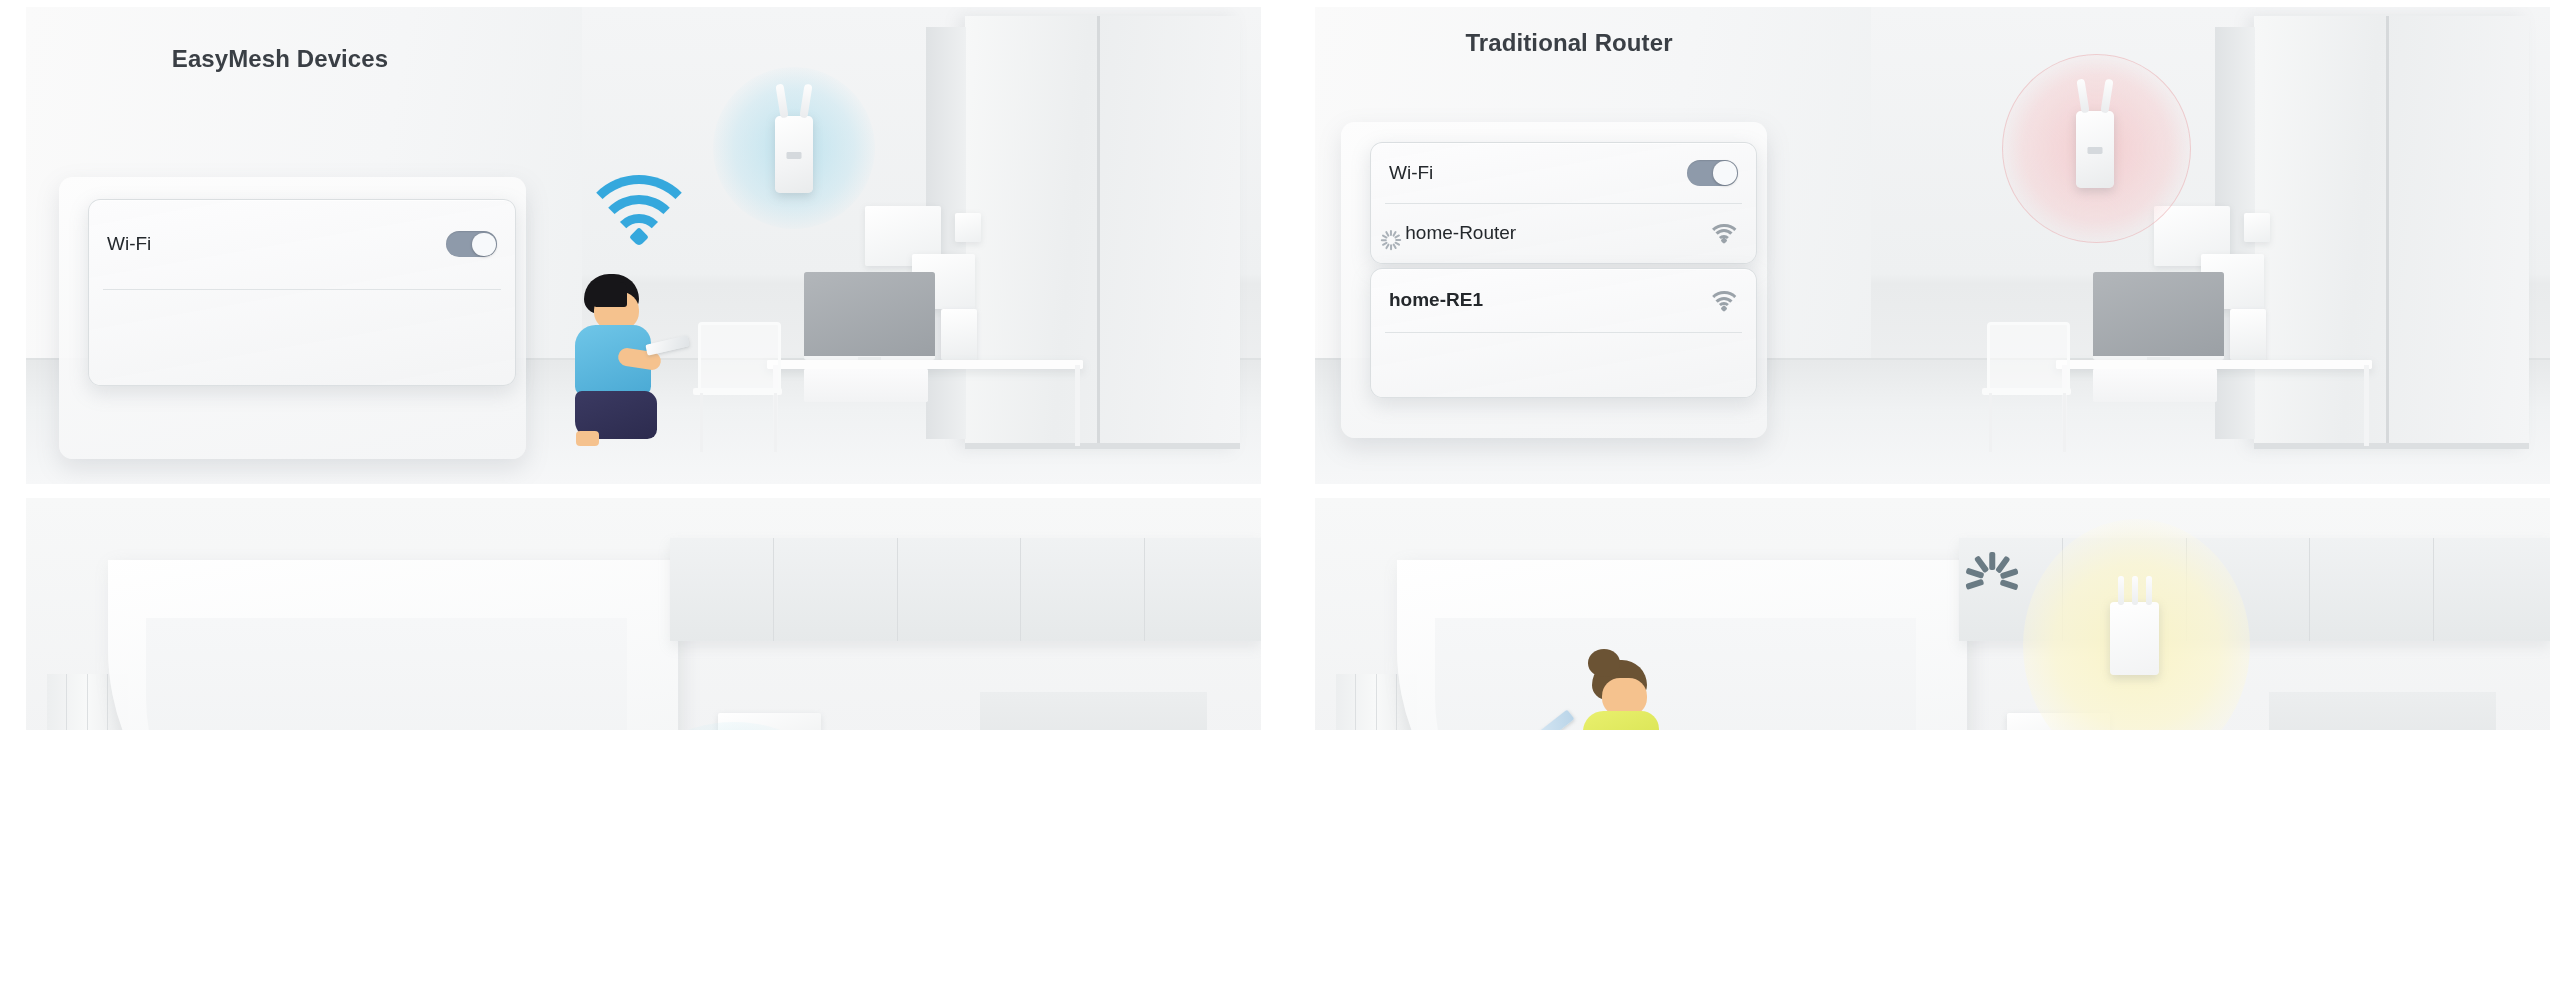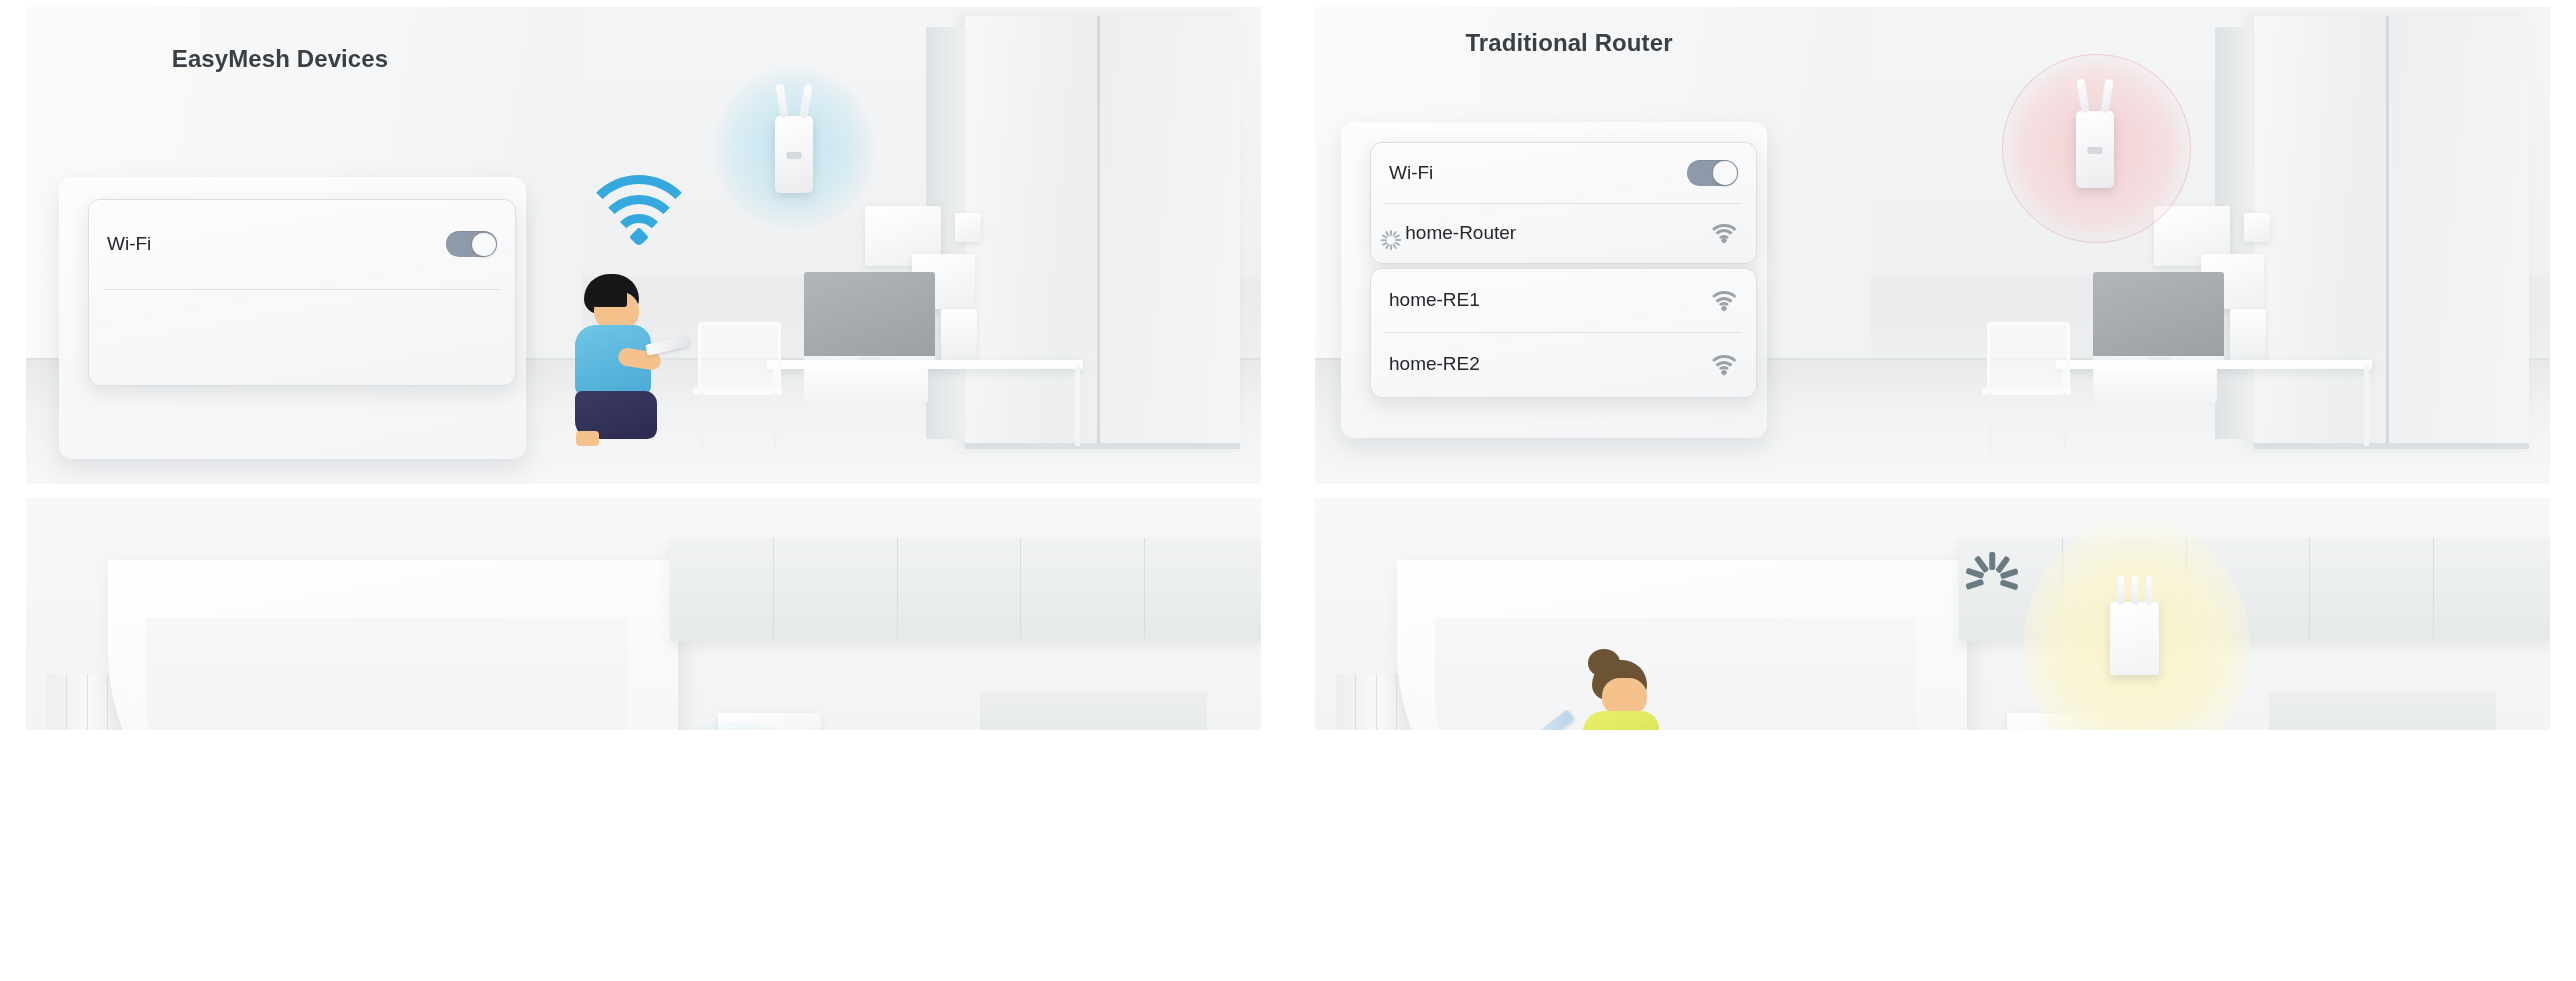--- a/index.html
+++ b/index.html
@@ -367,42 +367,32 @@
         <div class="spacer"></div>
         <div class="wifi-ico">
           <span class="w1"></span>
           <span class="w2"></span>
           <span class="w3"></span>
           <span class="wd"></span>
         </div>
       </div>
     </div>
 
-    <div class="card" style="left:55px;top:261px;width:385px;height:128px;">
+    <div class="card" style="left:55px;top:261px;width:385px;height:128px;font-weight:bold;">
       <div class="row net" style="height:63px;">
         <div class="label">home-RE1</div>
         <div class="spacer"></div>
         <div class="wifi-ico">
           <span class="w1"></span>
           <span class="w2"></span>
           <span class="w3"></span>
           <span class="wd"></span>
         </div>
       </div>
       <div class="divider"></div>
-      <div class="row net" style="height:63px;">
-        <div class="label">home-RE2</div>
-        <div class="spacer"></div>
-        <div class="wifi-ico">
-          <span class="w1"></span>
-          <span class="w2"></span>
-          <span class="w3"></span>
-          <span class="wd"></span>
-        </div>
-      </div>
     </div>
   </div>
 
   <div class="panel p-bl">
     <div class="room-bot"></div>
     <div class="bot-floor"></div>
 
     <div class="door-panel">
       <i style="left:19px"></i>
         <i style="left:40px"></i>

